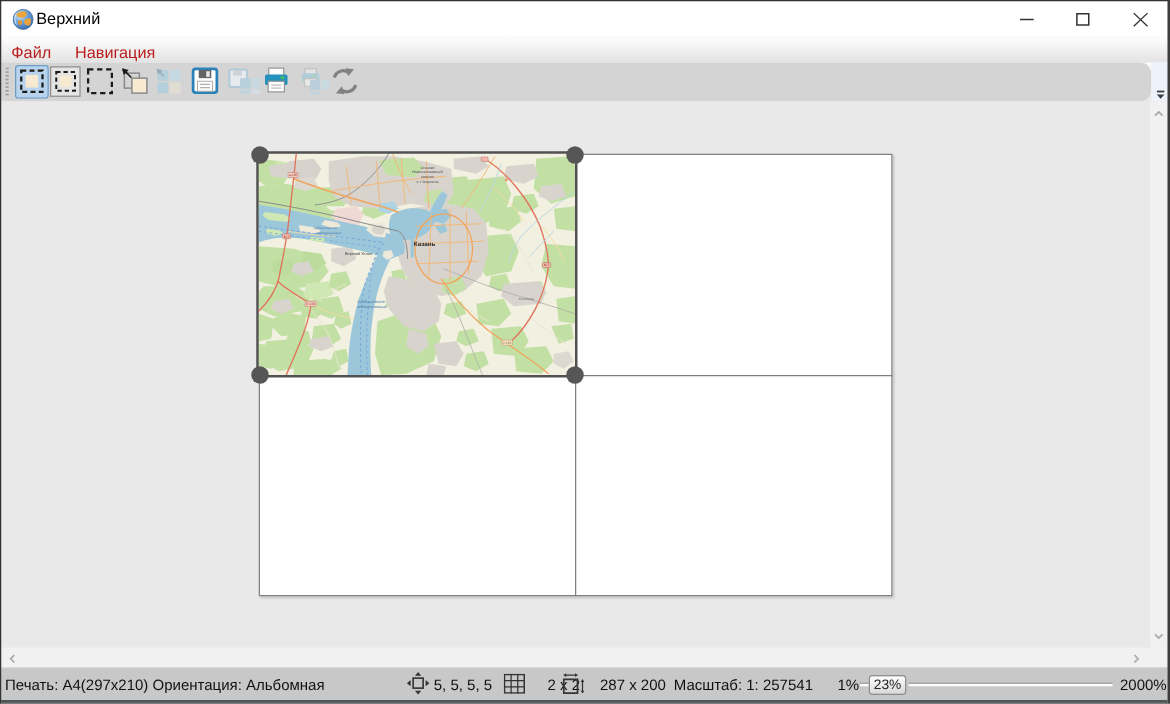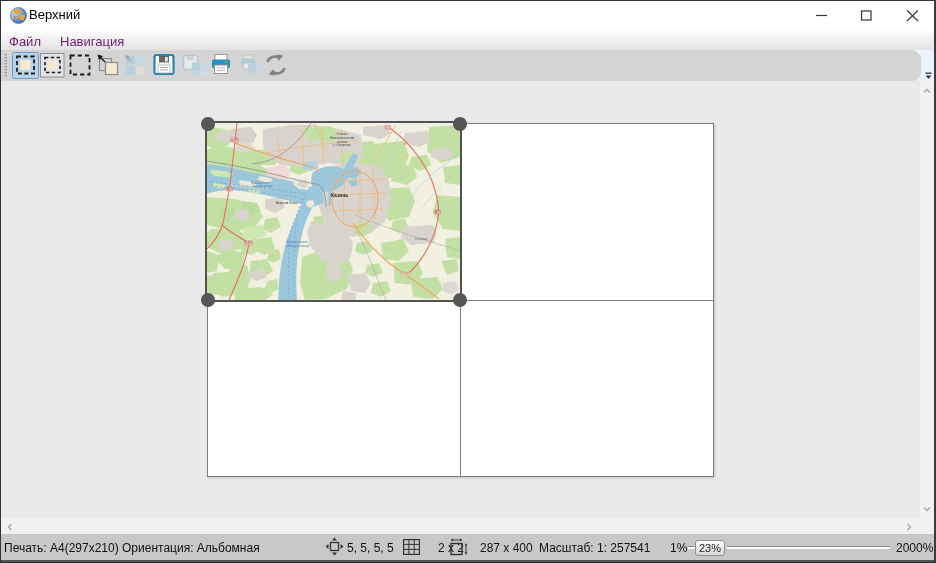--- a/index.html
+++ b/index.html
@@ -6,21 +6,21 @@
   body{width:936px;height:563px;position:relative;overflow:hidden;
        font-family:"Liberation Sans",sans-serif;background:#e9e9e9;}
   .abs{position:absolute;}
   #frame{left:0;top:0;width:936px;height:563px;box-sizing:border-box;
          border-left:1px solid #333;border-top:1px solid #333;
          border-right:2px solid #3c3c3c;border-bottom:1px solid #2a2a2a;z-index:50;pointer-events:none;}
   #titlebar{left:1px;top:1px;width:933px;height:29px;background:#ffffff;}
   #title-text{left:29px;top:7px;font-size:13px;color:#000;}
   #menubar{left:1px;top:30px;width:933px;height:20px;
            background:linear-gradient(#fdfdfd,#e3e3e3);}
-  .menuitem{top:34px;font-size:13px;color:#701a75;}
+  .menuitem{top:34px;font-size:13px;color:#b91c1c;}
   #toolbar-bg{left:1px;top:50px;width:933px;height:31px;background:linear-gradient(#fbfbfb,#e8e8e8);}
   #toolbar-band{left:1px;top:50px;width:920px;height:31px;background:#d4d4d4;
                 border-radius:0 9px 9px 0;}
   #overflow-btn{left:921px;top:50px;width:13px;height:31px;background:#ecf3fb;}
   #client{left:1px;top:81px;width:933px;height:453px;background:#e9e9e9;}
   #vscroll{left:920px;top:81px;width:14px;height:437px;background:#f1f1f1;}
   #hscroll{left:1px;top:518px;width:933px;height:16px;background:#f1f1f1;}
   #pages{left:207px;top:123px;width:507px;height:354px;background:#ffffff;
          box-sizing:border-box;border:1px solid #7f7f7f;box-shadow:1px 1px 2px rgba(0,0,0,0.18);}
   #vmid{left:460px;top:123px;width:1px;height:354px;background:#7f7f7f;}
@@ -382,21 +382,21 @@
 <div class="handle abs" style="left:200.5px;top:116.5px"></div>
 <div class="handle abs" style="left:453px;top:116.5px"></div>
 <div class="handle abs" style="left:200.5px;top:293px"></div>
 <div class="handle abs" style="left:453px;top:293px"></div>
 
 <div id="statusbar" class="abs"></div>
 <div id="statusdark" class="abs"></div>
 <div class="st abs" style="left:4px">Печать: A4(297x210) Ориентация: Альбомная</div>
 <div class="st abs" style="left:347px">5, 5, 5, 5</div>
 <div class="st abs" style="left:438px">2 x 2</div>
-<div class="st abs" style="left:480px">287 x 400</div>
+<div class="st abs" style="left:480px">287 x 200</div>
 <div class="st abs" style="left:539px">Масштаб: 1: 257541</div>
 <div class="st abs" style="left:670px">1%</div>
 <div class="st abs" style="left:896px">2000%</div>
 <svg class="abs" style="left:325px;top:537px" width="19" height="19" viewBox="0 0 19 19">
   <rect x="5.5" y="5.5" width="8" height="8" fill="none" stroke="#333" stroke-width="1.3"></rect>
   <path d="M9.5,0.5 L12,3.5 L7,3.5 Z" fill="#333"></path>
   <path d="M9.5,18.5 L12,15.5 L7,15.5 Z" fill="#333"></path>
   <path d="M0.5,9.5 L3.5,7 L3.5,12 Z" fill="#333"></path>
   <path d="M18.5,9.5 L15.5,7 L15.5,12 Z" fill="#333"></path>
 </svg>

